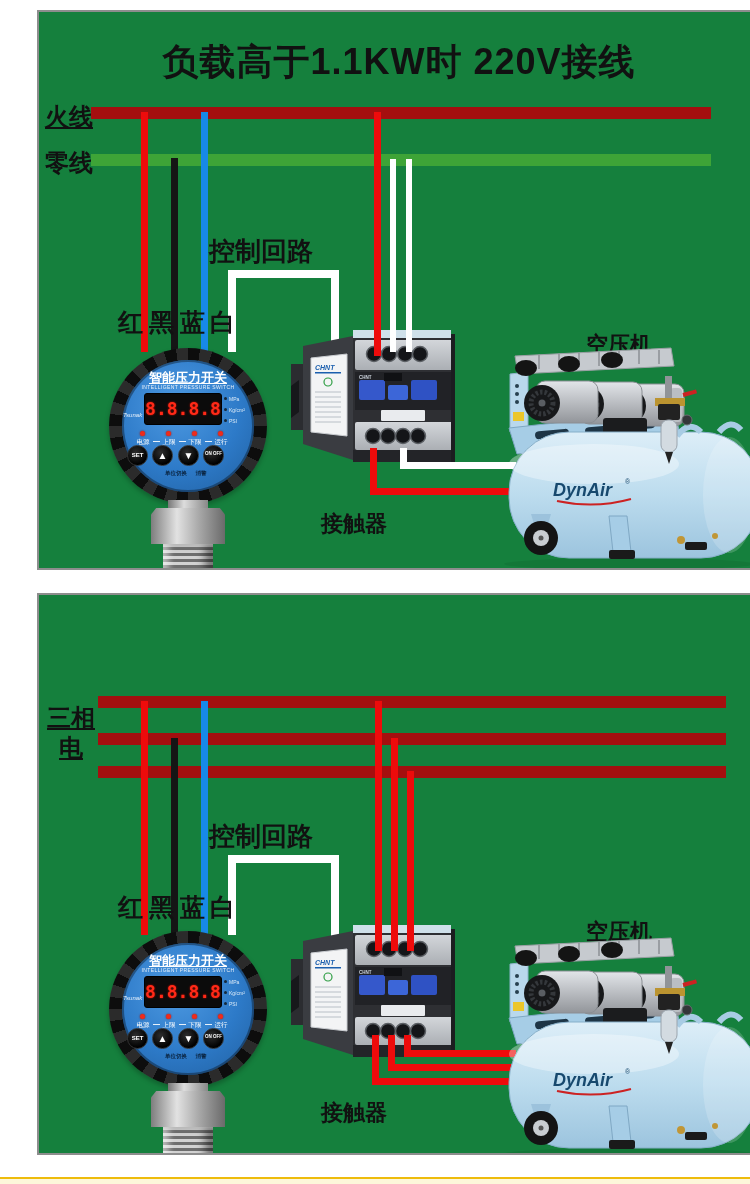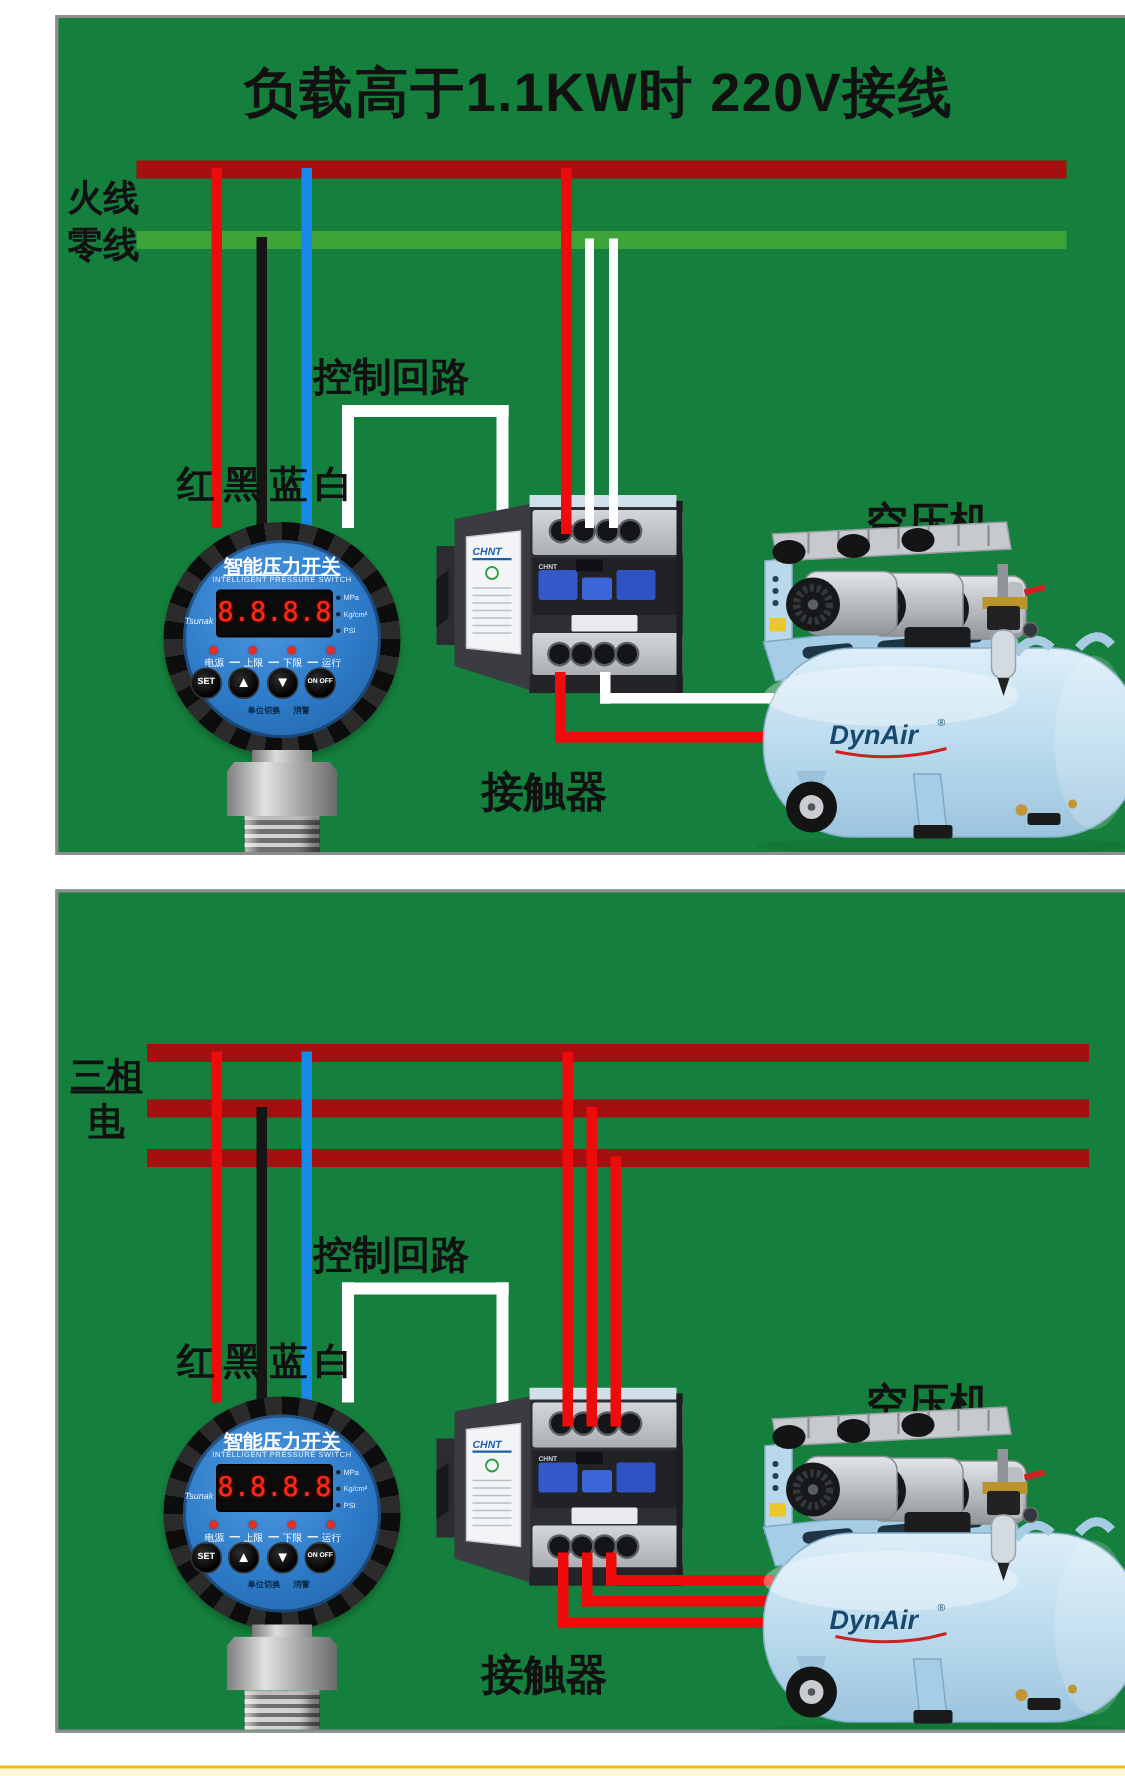--- a/index.html
+++ b/index.html
@@ -9,34 +9,34 @@
   .panel{position:absolute;width:720px;background:#15803d;border:2px solid #8d8d8d;overflow:hidden;margin-left:24px;}
   #panel-220{left:13px;top:10px;height:556px;}
   #panel-380{left:13px;top:593px;height:558px;}
   .title{position:absolute;top:26px;left:0;width:100%;text-align:center;
          font-size:36px;font-weight:bold;color:#111;letter-spacing:1px;}
   .lbl{position:absolute;font-weight:bold;color:#111;}
   .wire{position:absolute;}
   .buslbl{font-size:24px;}
   .wlabel{font-size:25px;}
   .looplbl{font-size:26px;font-family:Liberation Serif, serif;}
-  .devlbl{font-size:28px;}
+  .devlbl{font-size:22px;}
   
   .psw{position:absolute;left:58px;top:336px;width:180px;height:230px;}
   .psw *{position:absolute;}
   .psw .bezel{left:12px;top:0;width:158px;height:156px;border-radius:50%;
      background:repeating-conic-gradient(#0d0d0d 0deg 9deg,#2b2b2b 9deg 18deg);
      box-shadow:0 3px 5px rgba(0,0,0,.25);}
   .psw .face{left:25px;top:12px;width:132px;height:132px;border-radius:50%;
      background:radial-gradient(circle at 42% 35%, #4e9ae2 0%, #2d7ac8 55%, #215f9f 100%);
      box-shadow:inset 0 0 0 2px rgba(0,0,0,.35);}
   .psw .t1{left:25px;top:21px;width:132px;text-align:center;font-size:13px;font-weight:bold;color:#fff;text-decoration:underline;}
   .psw .t2{left:25px;top:36px;width:132px;text-align:center;font-size:5px;color:#e8f1fa;letter-spacing:.4px;}
   .psw .disp{left:47px;top:45px;width:76px;height:30px;background:#0b0b0b;border-radius:3px;border:1px solid #000;
-     color:#ff2a18;font-family:"DejaVu Sans Mono",monospace;font-weight:normal;font-size:18px;
+     color:#ff2a18;font-family:"DejaVu Sans Mono",monospace;font-weight:bold;font-size:18px;
      line-height:29px;text-align:center;text-shadow:0 0 2px #d01000;}
   .psw .brand{left:26px;top:64px;font-size:6px;font-style:italic;color:#eaf2fb;}
   .psw .units{left:127px;top:45px;width:32px;}
   .psw .units .u{position:static;display:flex;align-items:center;gap:2px;height:11px;}
   .psw .udot{position:static;width:3px;height:3px;background:#16293b;border-radius:50%;flex:none;}
   .psw .utxt{position:static;font-size:5px;color:#dcebf8;white-space:nowrap;}
   .psw .led{width:5px;height:5px;border-radius:50%;background:#ef2b1b;box-shadow:0 0 2px #a01000;top:83px;}
   .psw .stat{top:90px;width:24px;text-align:center;font-size:6.5px;color:#fff;white-space:nowrap;}
   .psw .sep{top:93px;width:7px;height:1px;background:#e8f1fa;}
   .psw .btn{top:97px;width:21px;height:21px;border-radius:50%;
@@ -55,21 +55,21 @@
      box-shadow:inset 6px 0 6px rgba(255,255,255,.5), inset -8px 0 8px rgba(0,0,0,.45);}
   
   .banner{position:absolute;left:0;top:1177px;width:750px;height:7px;background:#fdf7da;border-top:2px solid #eebc0c;}
 </style>
 </head>
 <body>
 
 <div class="panel" id="panel-220">
   <div class="title">负载高于1.1KW时 220V接线</div>
 
-  <div class="lbl buslbl" style="left:6px;top:104px;">火线</div>
+  <div class="lbl buslbl" style="left:6px;top:89px;text-decoration:underline;">火线</div>
   <div class="lbl buslbl" style="left:6px;top:135px;">零线</div>
 
   <div class="wire" style="left:52px;top:95px;width:620px;height:12px;background:#a40f0f;"></div>
   <div class="wire" style="left:52px;top:142px;width:620px;height:12px;background:#3ea437;"></div>
 
   <div class="wire" style="left:102px;top:100px;width:7px;height:240px;background:#ee0b0b;"></div>
   <div class="wire" style="left:132px;top:146px;width:7px;height:194px;background:#151515;"></div>
   <div class="wire" style="left:162px;top:100px;width:7px;height:240px;background:#1789e8;"></div>
 
   <div class="wire" style="left:189px;top:258px;width:8px;height:82px;background:#ffffff;"></div>

